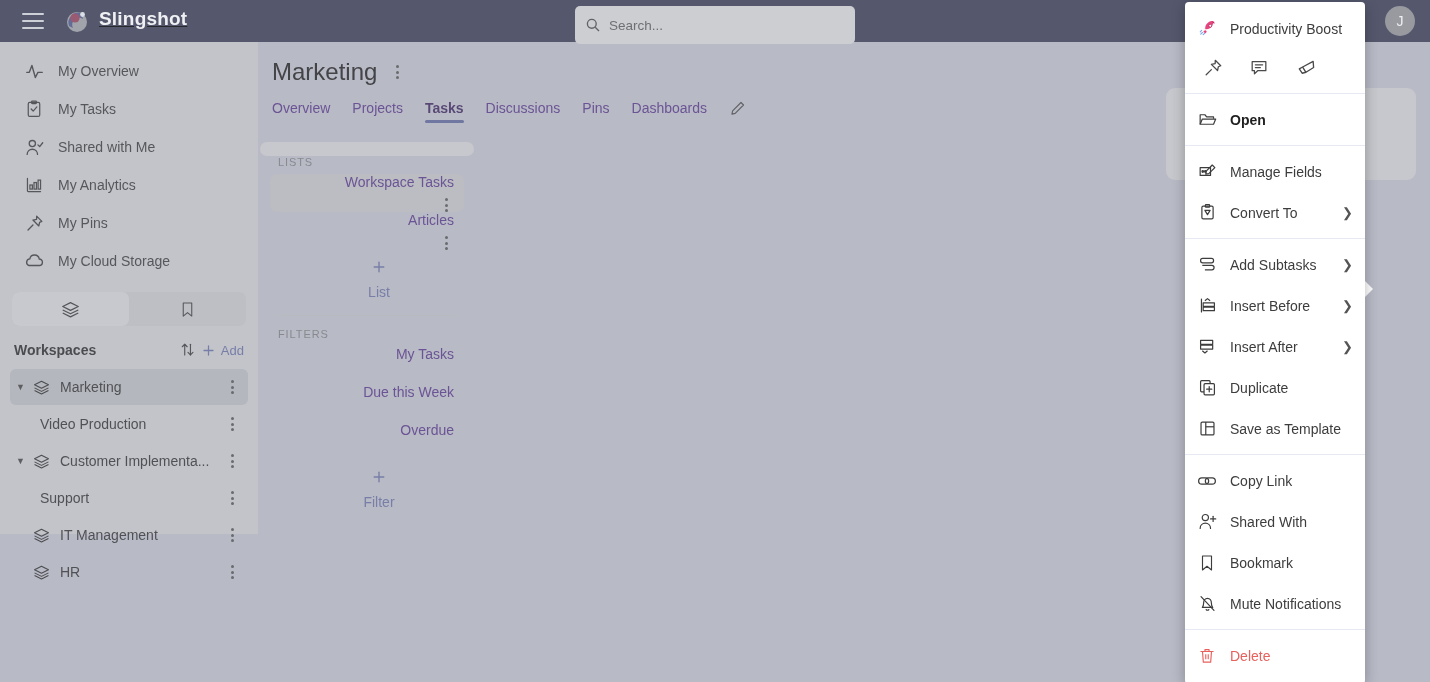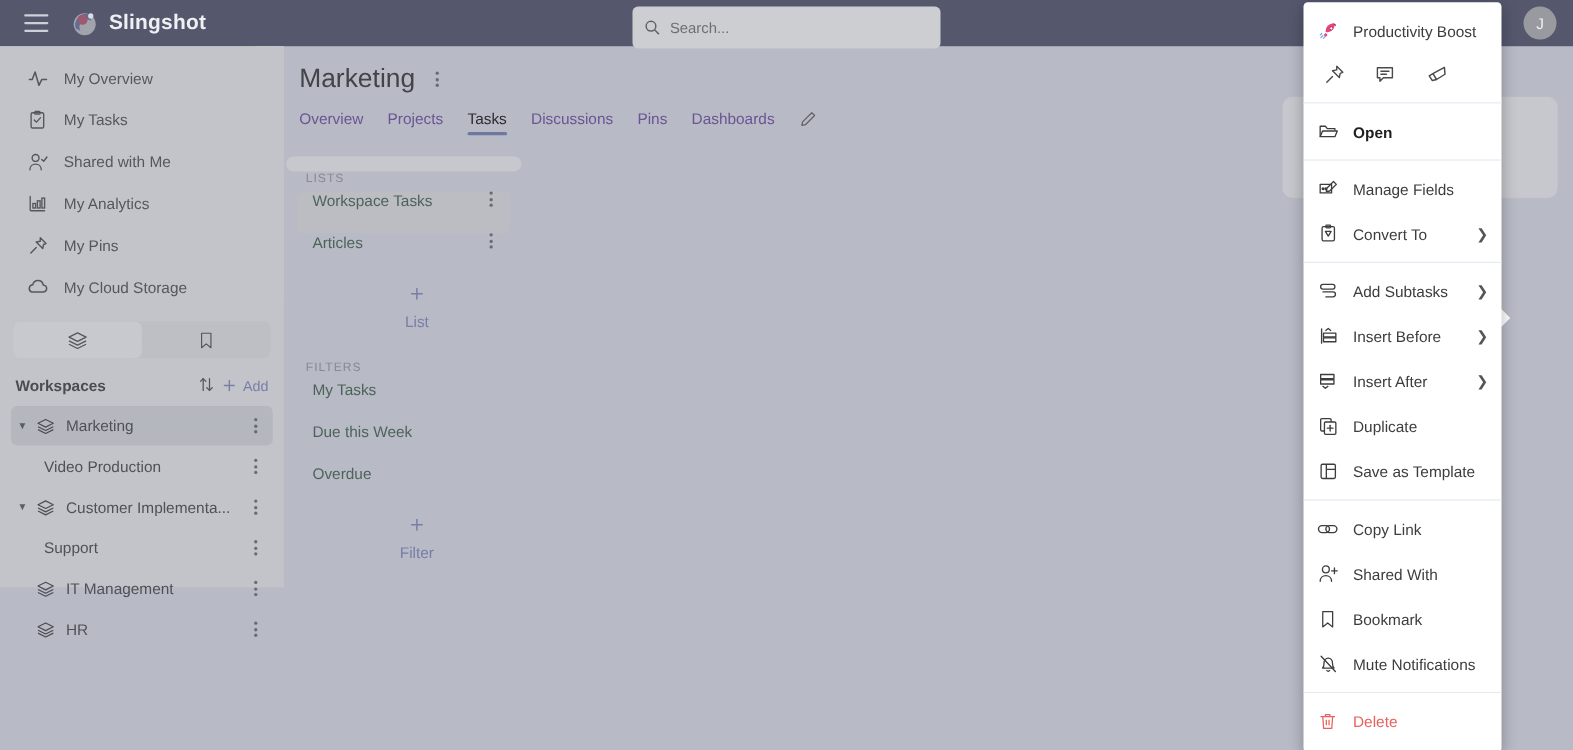--- a/index.html
+++ b/index.html
@@ -15,21 +15,21 @@
   .dimmed { filter: grayscale(0.55) opacity(0.78); }
 
   
   .topbar {
     position: absolute; top: 0; left: 0; width: 1430px; height: 42px;
     background: #363b6e; display: flex; align-items: center;
   }
   .hamburger { margin-left: 22px; width: 22px; height: 16px; cursor: pointer;
     display: flex; flex-direction: column; justify-content: space-between; }
   .hamburger i { display: block; height: 2px; background: #d4d6e3; border-radius: 1px; }
-  .brand { display: flex; align-items: center; margin-left: 20px; gap: 9px; }
+  .brand { display: flex; margin-left: 20px; gap: 9px; text-decoration: underline; }
   .logo { width: 26px; height: 26px; position: relative; }
   .brand-name { color: #ffffff; font-size: 19px; font-weight: bold; letter-spacing: .2px; }
 
   .search-wrap {
     position: absolute; left: 575px; top: 6px; width: 280px; height: 38px;
     background: #d2d3d8; border-radius: 5px; display: flex; align-items: center;
     padding: 0 10px; gap: 8px; cursor: text;
   }
   .search-input {
     border: 0; background: transparent; outline: none; font-size: 13.5px;
@@ -76,35 +76,35 @@
   .kebab { width: 16px; display: flex; flex-direction: column; gap: 2.5px; align-items: center; cursor: pointer; }
   .kebab i { width: 3px; height: 3px; border-radius: 50%; background: #555; display: block; }
 
   
   .content { position: absolute; top: 42px; left: 258px; right: 0; bottom: 0; background: #c5c6cd; }
   .page-head { padding: 16px 0 0 14px; }
   .page-title-row { display: flex; align-items: center; gap: 12px; }
   .page-title { font-size: 24px; color: #222; }
   .tabs { display: flex; align-items: flex-end; gap: 22px; margin-top: 14px; }
   .tab { font-size: 14px; color: #6d28d9; padding-bottom: 7px; cursor: pointer; position: relative; }
-  .tab.active { color: #000000; font-weight: normal; }
+  .tab.active { color: #4c1d95; font-weight: bold; }
   .tab.active::after {
     content:""; position: absolute; left: 0; right: 0; bottom: 0; height: 3px;
     background: #4f63d2; border-radius: 2px;
   }
   .tab-edit { padding-bottom: 6px; cursor: pointer; }
 
   .panels { position: absolute; top: 100px; left: 2px; right: 0; bottom: 10px; display: flex; gap: 4px; }
   .lists-panel {
     width: 214px; background: #cbccd2; border-radius: 9px; padding: 14px 0 0 0;
   }
   .sec-label { font-size: 11px; letter-spacing: .9px; color: #7b7b82; padding: 0 18px 6px 18px; }
   .list-row {
-    display: flex; align-items: flex-start; height: 38px; margin: 0 10px;
-    border-radius: 7px; padding: 0 10px 0 14px; font-size: 14px; color: #14532d; cursor: pointer;
+    display: flex; align-items: flex-end; height: 38px; margin: 0 10px;
+    border-radius: 7px; padding: 0 10px 0 14px; font-size: 14px; color: #6d28d9; cursor: pointer; flex-direction: column;
   }
   .list-row.selected { background: #bcbdc7; }
   .list-row span.lbl { flex: 1; }
   .add-link { display: flex; align-items: center; gap: 9px; color: #5a6bd8; font-size: 14px; padding: 9px 0 9px 24px; cursor: pointer; flex-direction: column; }
   .divider { height: 1px; background: #b9bac1; margin: 6px 14px 12px 14px; }
 
   .table-panel { flex: 1; background: #cbccd2; border-radius: 9px; position: relative; overflow: hidden; }
 
   
   .rail { position: absolute; top: 0; right: 0; width: 62px; bottom: 0; }

